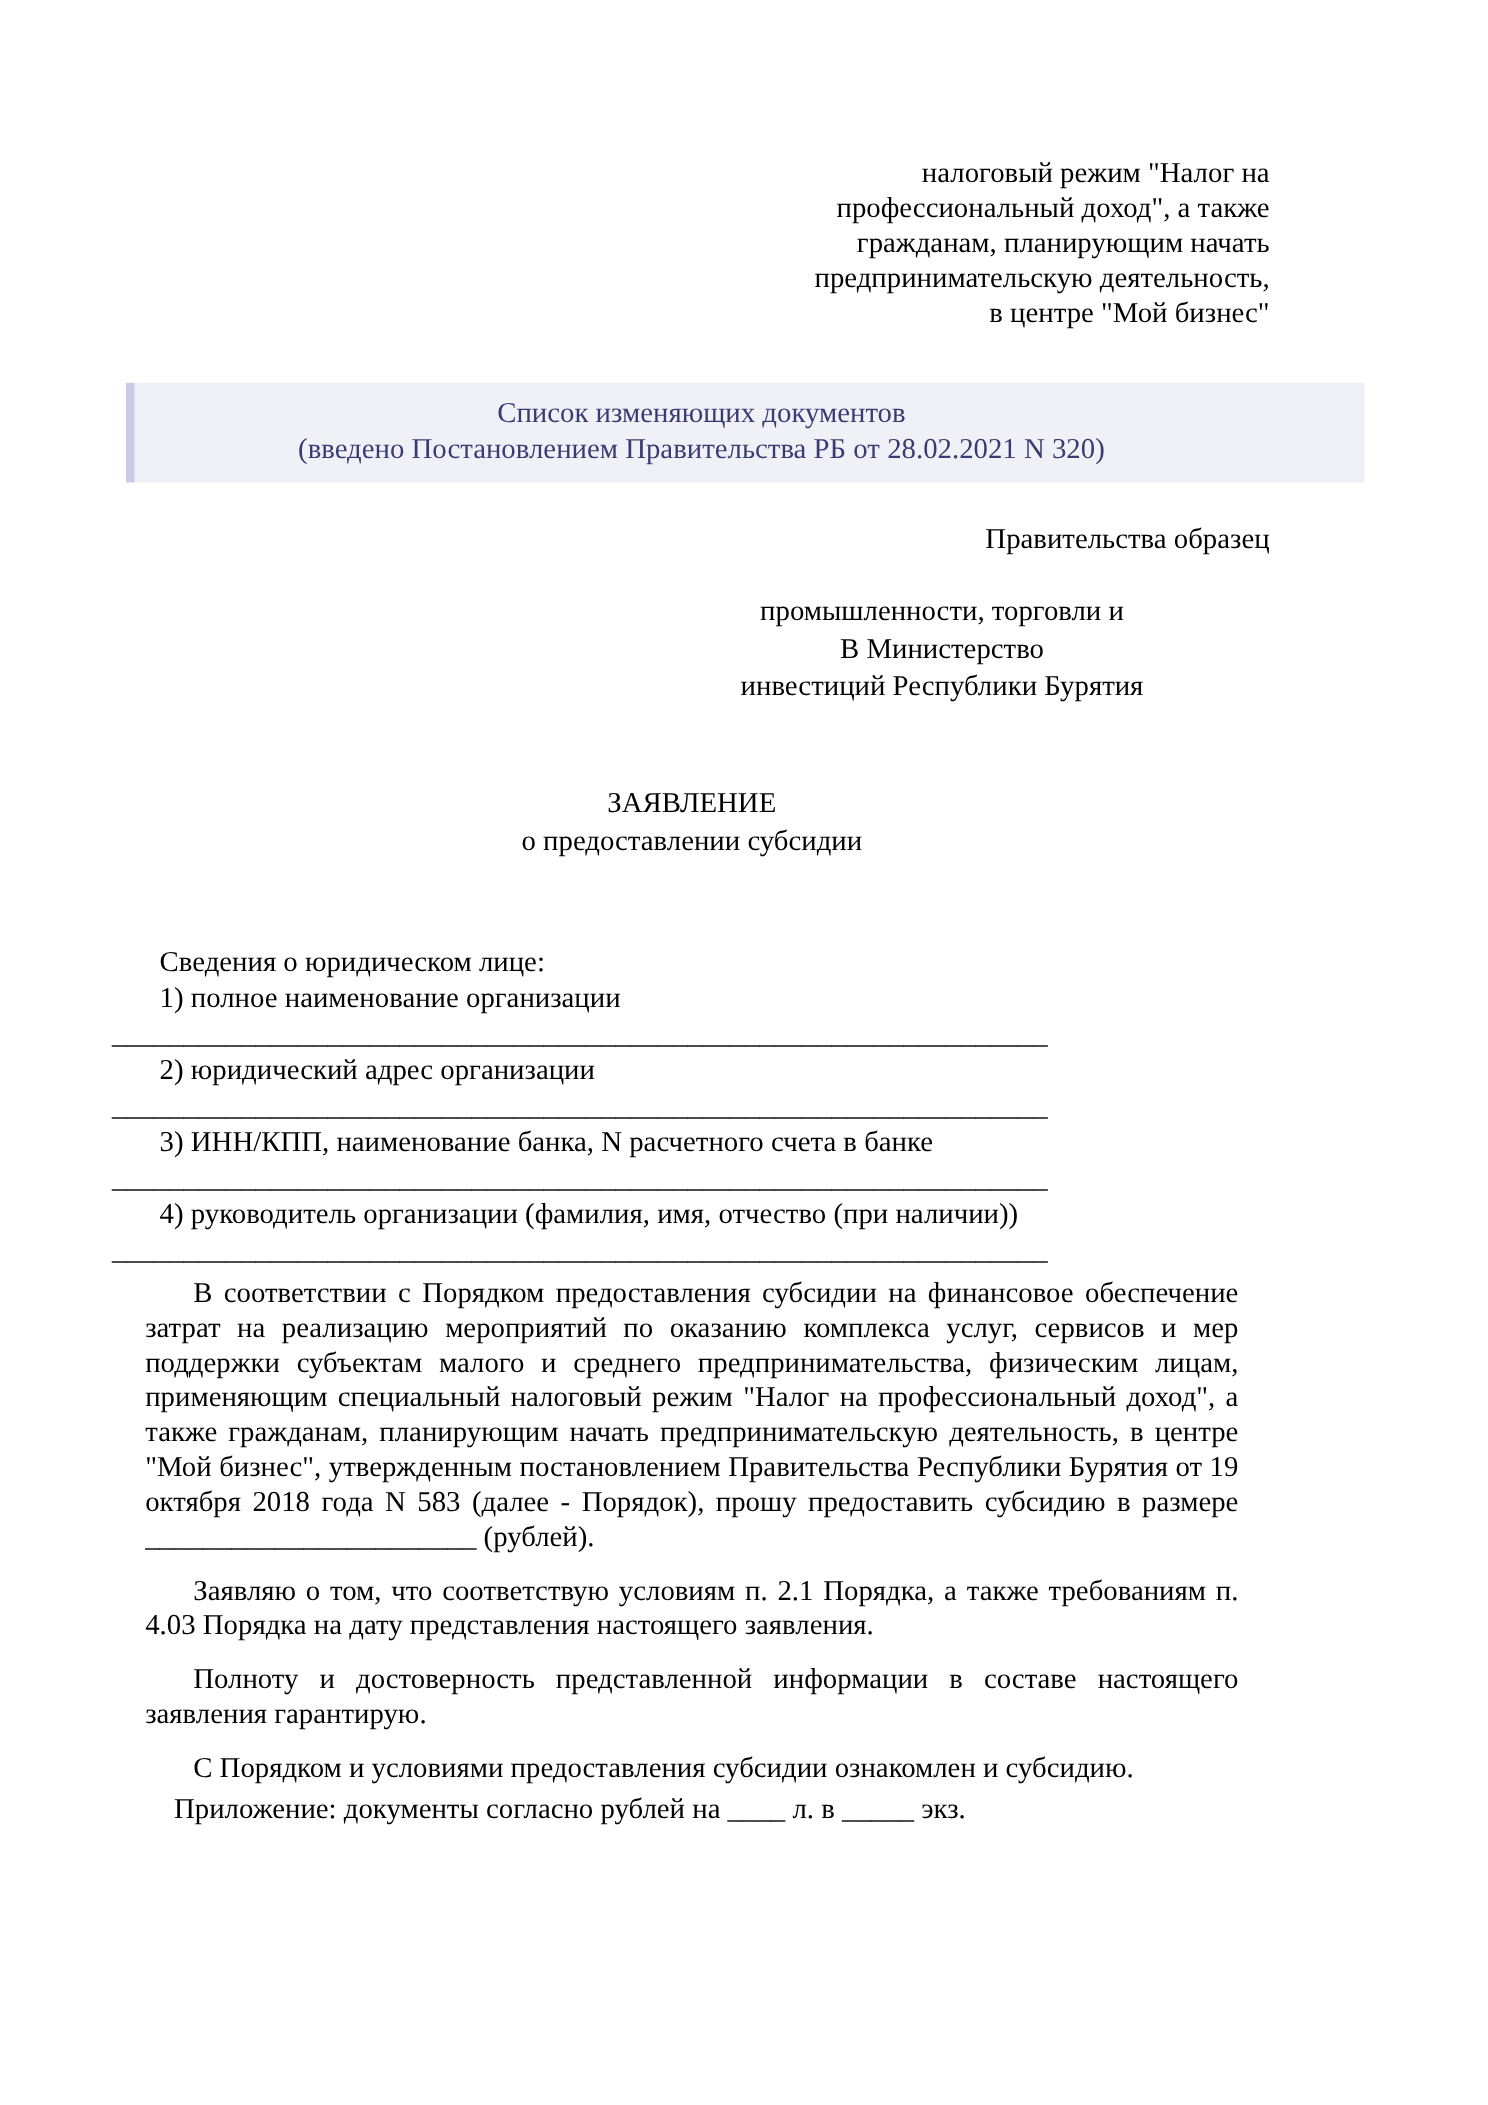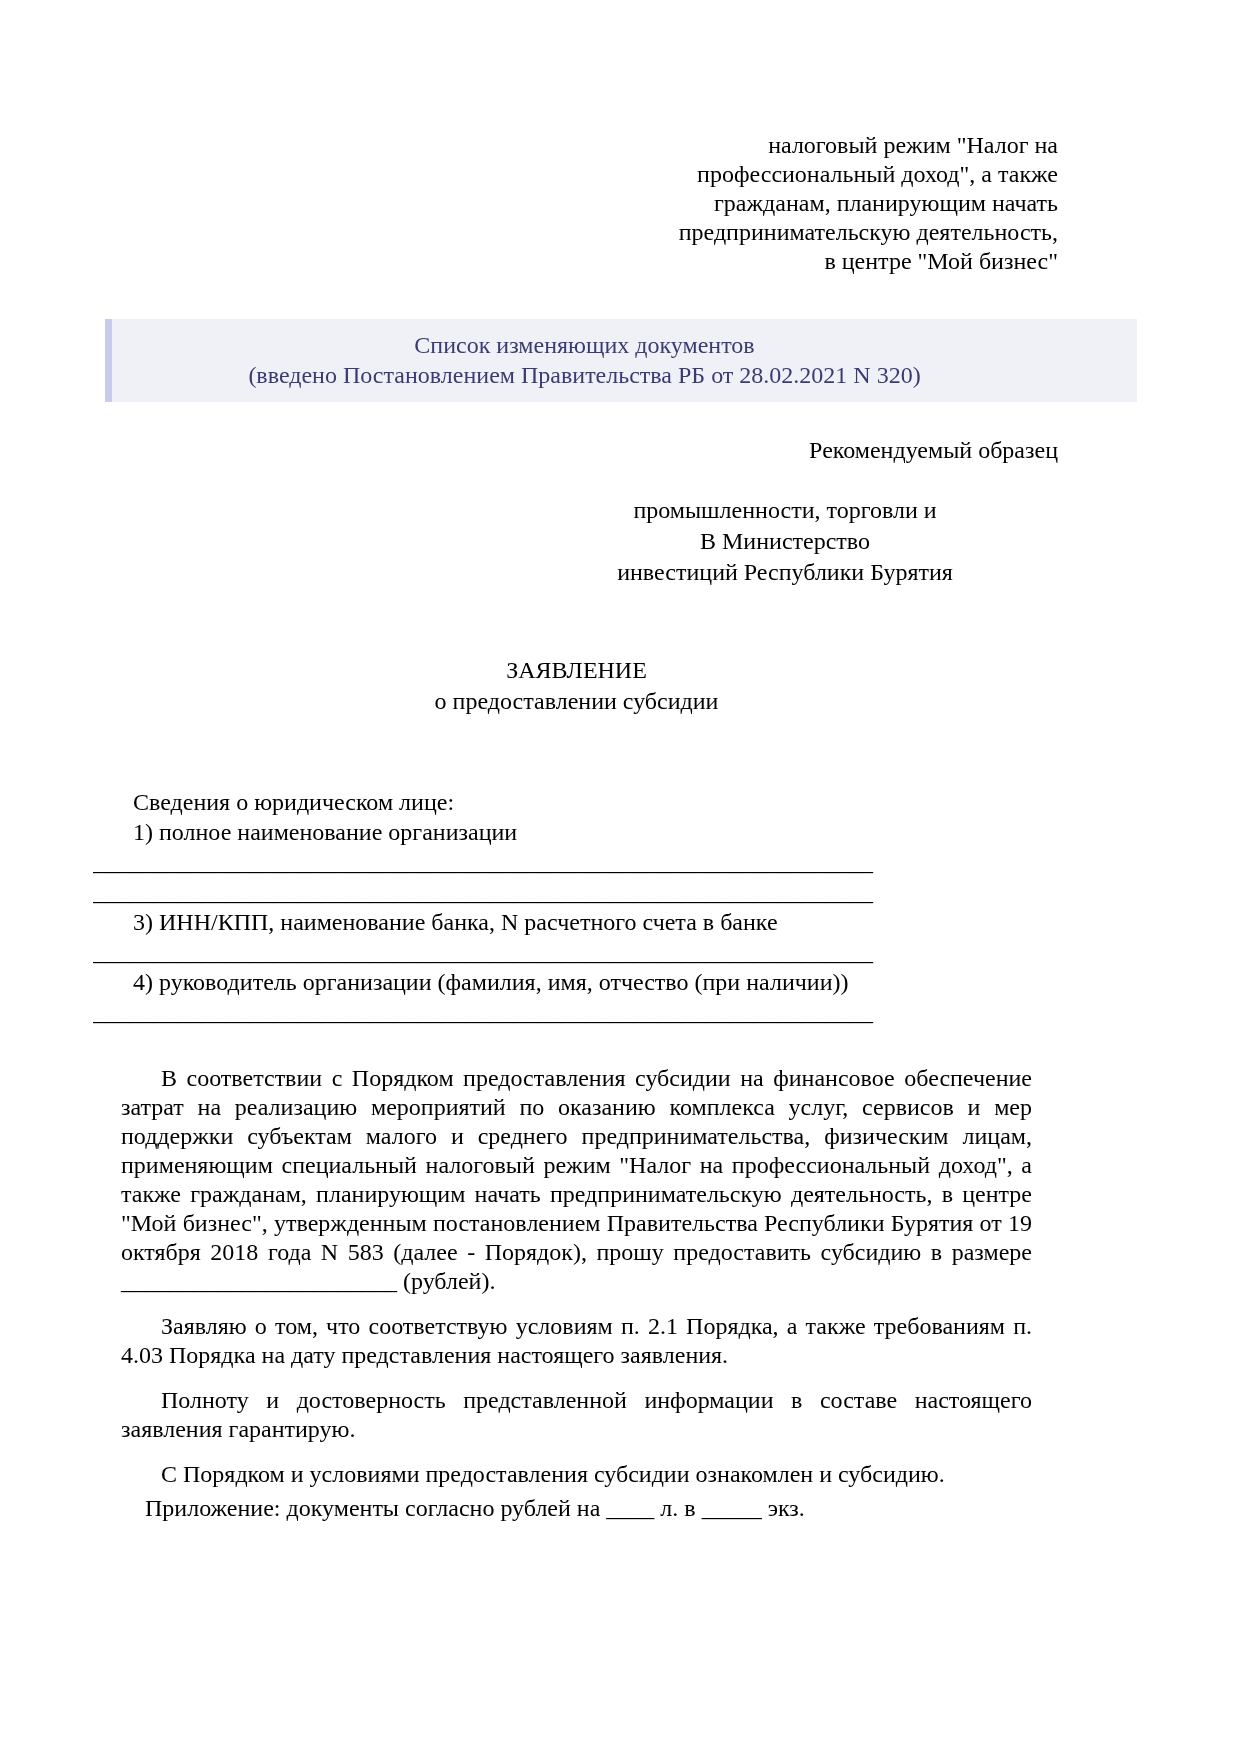--- a/index.html
+++ b/index.html
@@ -97,37 +97,38 @@
     <div>гражданам, планирующим начать</div>
     <div>предпринимательскую деятельность,</div>
     <div>в центре "Мой бизнес"</div>
   </div>
 
   <div class="change-box">
     <div>Список изменяющих документов</div>
     <div>(введено Постановлением Правительства РБ от 28.02.2021 N 320)</div>
   </div>
 
-  <div class="recommended">Рекомендуемый образец</div>
+  <div class="recommended">Правительства образец</div>
 
   <div class="addressee">
     <div>промышленности, торговли и</div>
     <div>В Министерство</div>
     <div>инвестиций Республики Бурятия</div>
   </div>
 
   <div class="doc-title">
     <div>ЗАЯВЛЕНИЕ</div>
     <div>о предоставлении субсидии</div>
   </div>
 
   <div class="form-section">
     <div class="indented">Сведения о юридическом лице:</div>
     <div class="indented">1) полное наименование организации</div>
     <div class="blank-line">_________________________________________________________________</div>
+    <div class="indented">2) юридический адрес организации</div>
     <div class="blank-line">_________________________________________________________________</div>
     <div class="indented">3) ИНН/КПП, наименование банка, N расчетного счета в банке</div>
     <div class="blank-line">_________________________________________________________________</div>
     <div class="indented">4) руководитель организации (фамилия, имя, отчество (при наличии))</div>
     <div class="blank-line">_________________________________________________________________</div>
   </div>
 
   <div class="body-text">
     <p>В соответствии с Порядком предоставления субсидии на финансовое обеспечение затрат на реализацию мероприятий по оказанию комплекса услуг, сервисов и мер поддержки субъектам малого и среднего предпринимательства, физическим лицам, применяющим специальный налоговый режим "Налог на профессиональный доход", а также гражданам, планирующим начать предпринимательскую деятельность, в центре "Мой бизнес", утвержденным постановлением Правительства Республики Бурятия от 19 октября 2018 года N 583 (далее - Порядок), прошу предоставить субсидию в размере _______________________ (рублей).</p>
     <p>Заявляю о том, что соответствую условиям п. 2.1 Порядка, а также требованиям п. 4.03 Порядка на дату представления настоящего заявления.</p>

